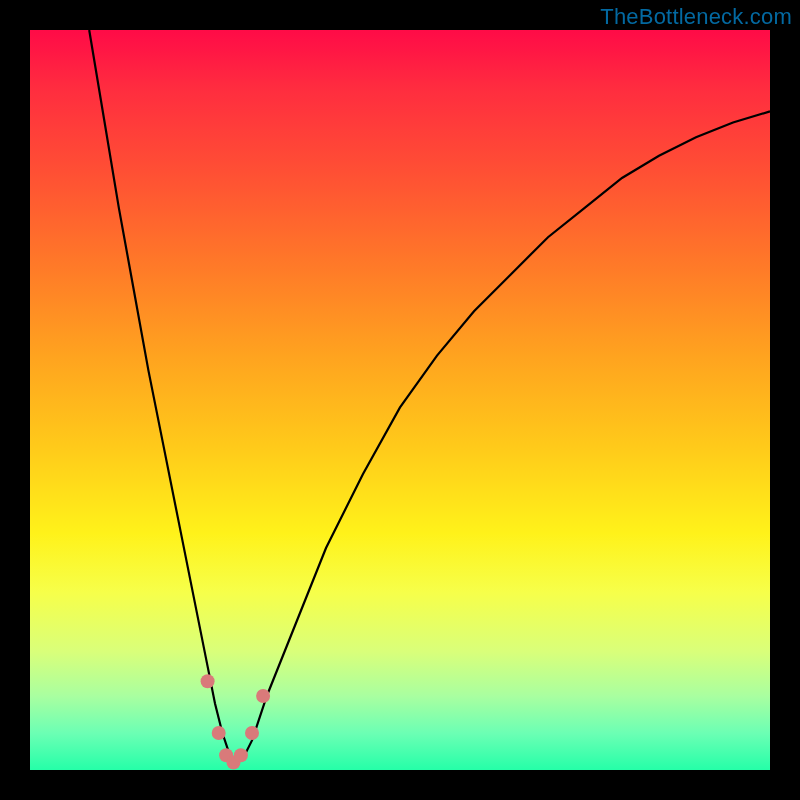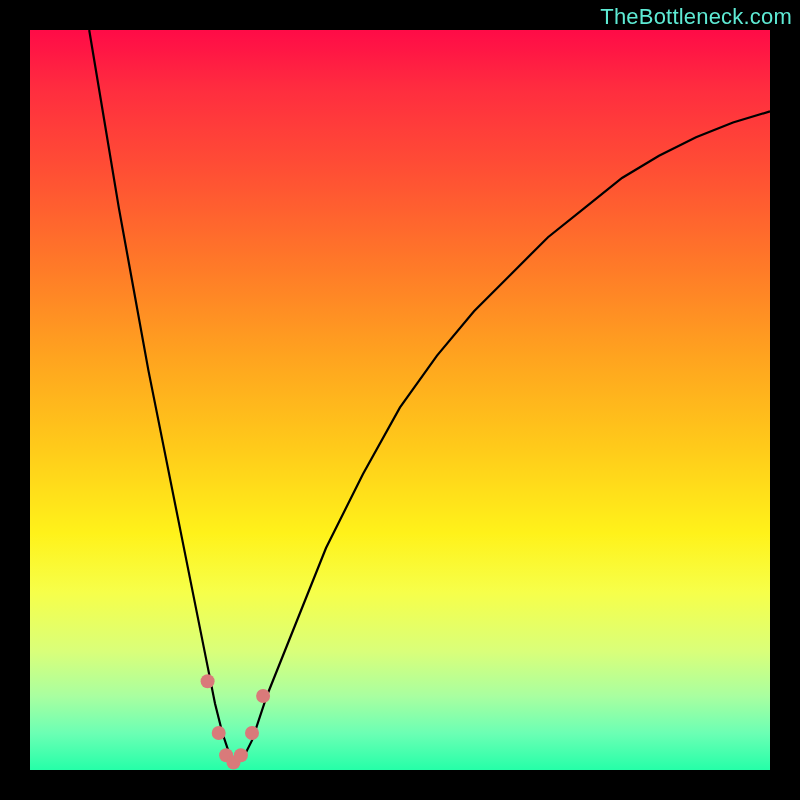--- a/index.html
+++ b/index.html
@@ -43,21 +43,21 @@
     left: 0;
     top: 0;
     width: 740px;
     height: 740px;
     overflow: visible;
   }
   .watermark {
     position: absolute;
     top: 4px;
     right: 8px;
-    color: #5eead4;
+    color: #0369a1;
     font-size: 22px;
     font-weight: 500;
     letter-spacing: 0.2px;
     user-select: none;
   }
 </style>
 </head>
 <body>
 
 <div class="frame">

